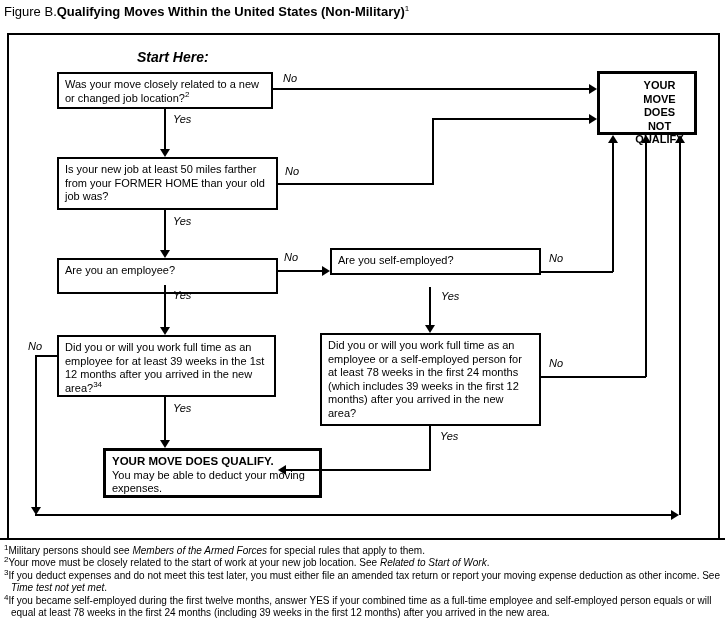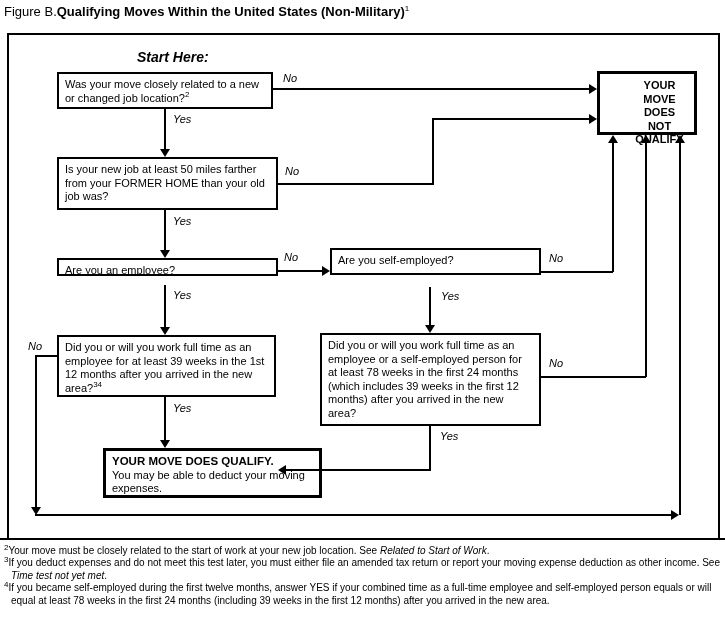--- a/index.html
+++ b/index.html
@@ -22,21 +22,21 @@
   .al{width:0;height:0;border-top:5px solid transparent;border-bottom:5px solid transparent;border-right:8px solid #000;}
   .ad{width:0;height:0;border-left:5px solid transparent;border-right:5px solid transparent;border-top:8px solid #000;}
   .au{width:0;height:0;border-left:5px solid transparent;border-right:5px solid transparent;border-bottom:8px solid #000;}
   .footnotes{left:4px;top:545px;width:717px;font-size:10px;line-height:12.4px;}
   .fn{padding-left:7px;text-indent:-7px;margin:0;}
   .fn .it{font-style:italic;}
   .heading{font-weight:bold;font-size:11.5px;}
   
   #q1{left:57px;top:72px;width:216px;height:37px;}
   #q2{left:57px;top:157px;width:221px;height:53px;}
-  #q3{left:57px;top:258px;width:221px;height:18px;}
+  #q3{left:57px;top:258px;width:221px;height:36px;}
   #q4{left:330px;top:248px;width:211px;height:27px;}
   #q5{left:57px;top:335px;width:219px;height:62px;}
   #q6{left:320px;top:333px;width:221px;height:93px;}
   #qualify{left:57px;top:448px;width:219px;height:50px;margin-left:46px;}
   #notq{left:597px;top:71px;width:100px;height:64px;line-height:13.5px;padding-top:5px;}
 </style>
 </head>
 <body>
 
 <div class="abs title">
@@ -123,16 +123,17 @@
 <div class="abs hl" style="left:541px;top:376px;width:105px;"></div>
 <div class="abs vl" style="left:645px;top:143px;height:234px;"></div>
 <div class="abs au" style="left:641px;top:135px;"></div>
 <div class="abs lbl" style="left:549px;top:357px;">No</div>
 <div class="abs vl" style="left:429px;top:426px;height:45px;"></div>
 <div class="abs hl" style="left:286px;top:469px;width:145px;"></div>
 <div class="abs al" style="left:278px;top:465px;"></div>
 <div class="abs lbl" style="left:440px;top:430px;">Yes</div>
 
 <div class="abs footnotes">
+  <p class="fn"><sup>1</sup><span>Military persons should see </span><span class="it">Members of the Armed Forces</span><span> for special rules that apply to them.</span></p>
   <p class="fn"><sup>2</sup><span>Your move must be closely related to the start of work at your new job location. See </span><span class="it">Related to Start of Work</span><span>.</span></p>
   <p class="fn"><sup>3</sup><span>If you deduct expenses and do not meet this test later, you must either file an amended tax return or report your moving expense deduction as other income. See </span><span class="it">Time test not yet met</span><span>.</span></p>
   <p class="fn"><sup>4</sup><span>If you became self-employed during the first twelve months, answer YES if your combined time as a full-time employee and self-employed person equals or will equal at least 78 weeks in the first 24 months (including 39 weeks in the first 12 months) after you arrived in the new area.</span><span class="it"></span><span></span></p>
 </div>
 
 </body></html>

